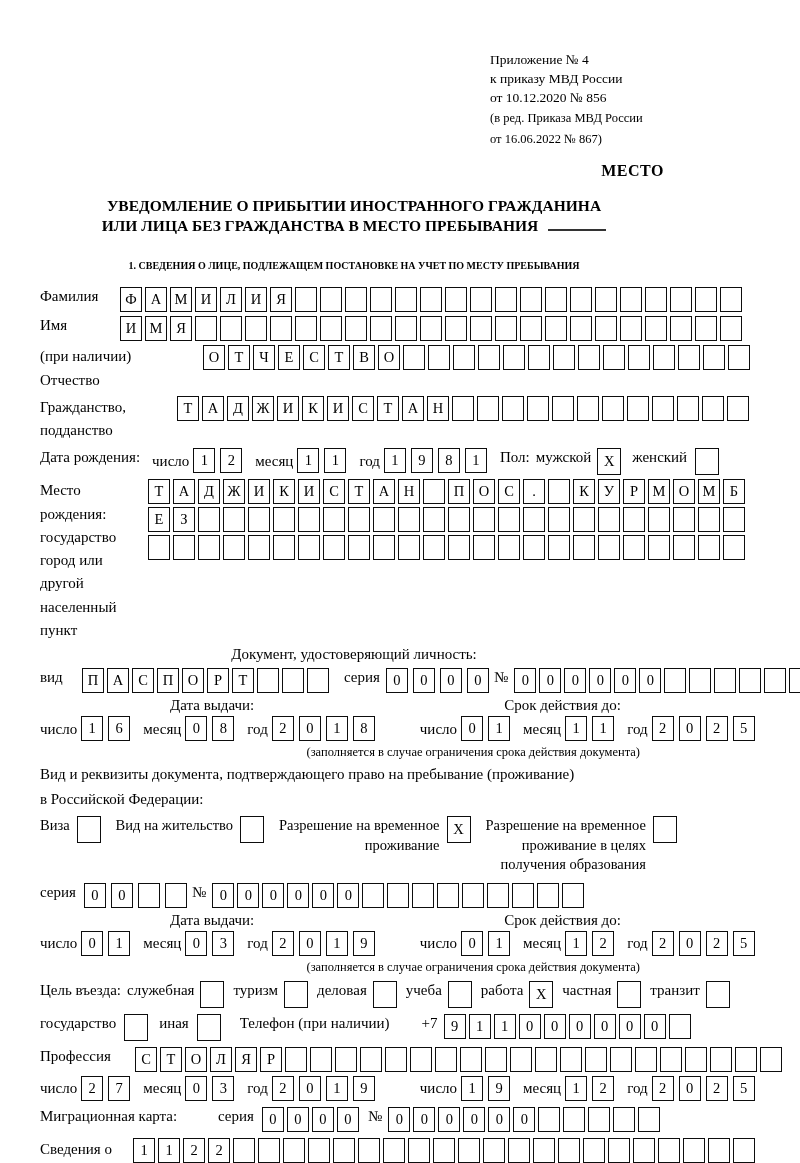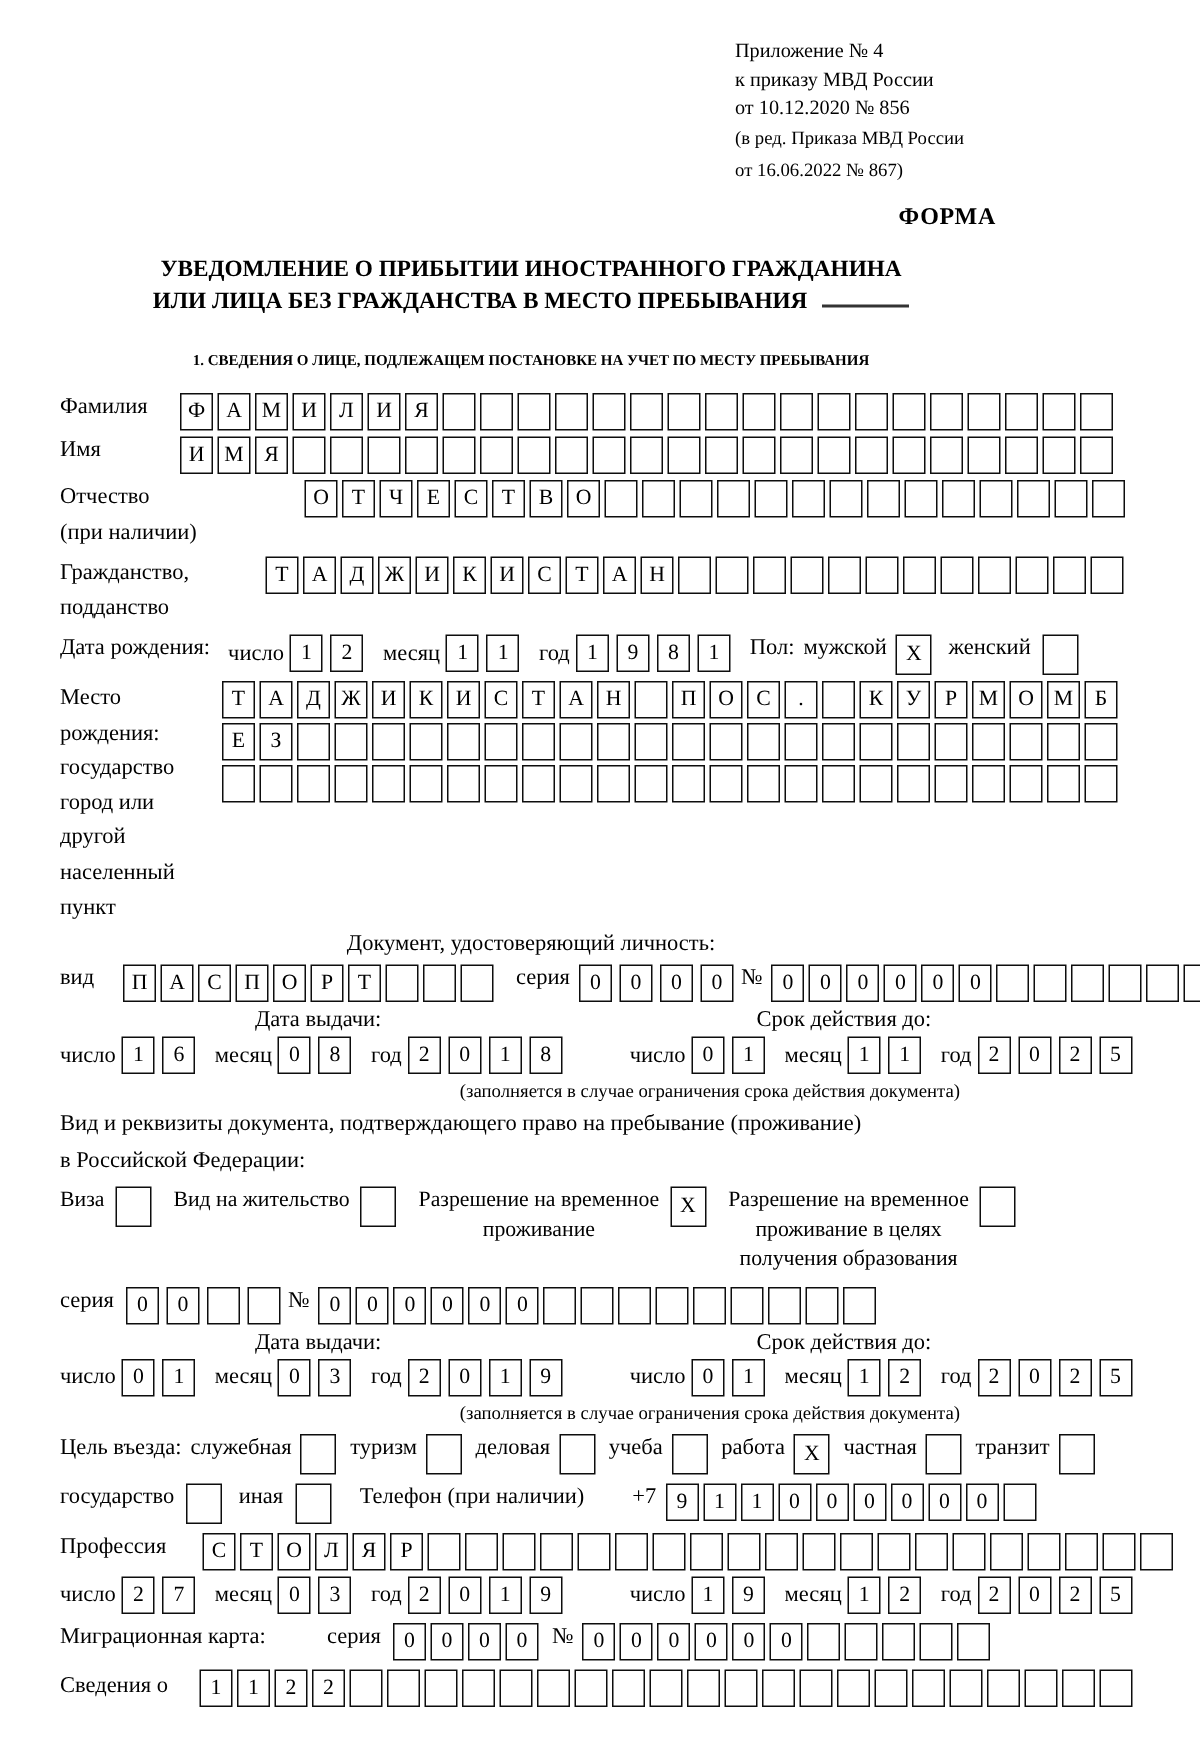--- a/index.html
+++ b/index.html
@@ -1,17 +1,17 @@
 <!DOCTYPE html>
 <html><head>
 <meta charset="utf-8">
 <style>
   html,body { margin:0; padding:0; background:#fff; }
   body { width:800px; height:1163px; font-family:"Liberation Serif", serif; color:#000; overflow:hidden; }
-  .page { box-sizing:border-box; width:696px; height:1163px; padding:24px 28px 0 40px; }
+  .page { box-sizing:border-box; width:696px; height:1163px; padding:50px 28px 0 40px; }
 
   .hdr-right { margin-left:auto; width:178px; font-size:13.5px; line-height:1.42; }
   .hdr-right .sub { font-size:12.5px; line-height:1.38; margin-top:3px; }
   .forma { text-align:right; font-weight:bold; font-size:16px; margin-top:14px; padding-right:4px; letter-spacing:0.5px; }
 
   .title { text-align:center; font-weight:bold; font-size:15.5px; line-height:1.3; margin-top:16px; }
   .title-underline { display:inline-block; width:58px; border-bottom:2px solid #333; height:0.85em; margin-left:10px; }
 
   .sec1 { font-weight:bold; font-size:10px; margin-top:24px; text-align:center; }
 
@@ -42,21 +42,21 @@
 
   .dheads { display:flex; font-size:15px; margin-bottom:2px; }
   .dh-left { margin-left:130px; }
   .dh-right { margin-left:250px;text-align:right; }
   .dh-right2 { margin-left:222px; }
 
   .note-right { text-align:right; font-size:12.5px; margin:1px 28px 6px 0; }
   .intro { font-size:15px; margin-bottom:8px; }
 
   .opt { display:flex; align-items:flex-start; flex:none; }
-  .opt .olbl { font-size:14.5px; line-height:1.35; text-align:center; margin-right:7px; }
+  .opt .olbl { font-size:14.5px; line-height:1.35; text-align:right; margin-right:7px; }
   .opts-row { margin-bottom:8px; }
 
   .centered-bold { text-align:center; font-weight:normal; font-size:15px; margin:2px 0 5px 0; }
 
   .gap6 { width:6px; flex:none; } .gap8 { width:8px; flex:none; }
   .gap12 { width:12px; flex:none; } .gap16 { width:16px; flex:none; }
   .mt6 { margin-top:6px; }
 </style>
 </head>
 <body>
@@ -64,21 +64,21 @@
 <div class="page">
 
   <div class="hdr-right">
     <div>Приложение № 4</div>
     <div>к приказу МВД России</div>
     <div>от 10.12.2020 № 856</div>
     <div class="sub">(в ред. Приказа МВД России</div>
     <div class="sub">от 16.06.2022 № 867)</div>
   </div>
 
-  <div class="forma">ФОРМА</div>
+  <div class="forma">МЕСТО</div>
 
   <div class="title">
     <div>УВЕДОМЛЕНИЕ О ПРИБЫТИИ ИНОСТРАННОГО ГРАЖДАНИНА</div>
     <div><span>ИЛИ ЛИЦА БЕЗ ГРАЖДАНСТВА В МЕСТО ПРЕБЫВАНИЯ</span><span class="title-underline"></span></div>
   </div>
 
   <div class="sec1">1. СВЕДЕНИЯ О ЛИЦЕ, ПОДЛЕЖАЩЕМ ПОСТАНОВКЕ НА УЧЕТ ПО МЕСТУ ПРЕБЫВАНИЯ</div>
 
   <div class="formbody">
 
@@ -139,22 +139,22 @@
           <span class="box"></span>
           <span class="box"></span>
           <span class="box"></span>
           <span class="box"></span>
           <span class="box"></span>
         </span>
     </div>
 
     <div class="frow">
       <span class="lblcol w-pat">
+        <div>(при наличии)</div>
         <div>Отчество</div>
-        <div>(при наличии)</div>
       </span>
       <span class="bxs">
           <span class="box">О</span>
           <span class="box">Т</span>
           <span class="box">Ч</span>
           <span class="box">Е</span>
           <span class="box">С</span>
           <span class="box">Т</span>
           <span class="box">В</span>
           <span class="box">О</span>

